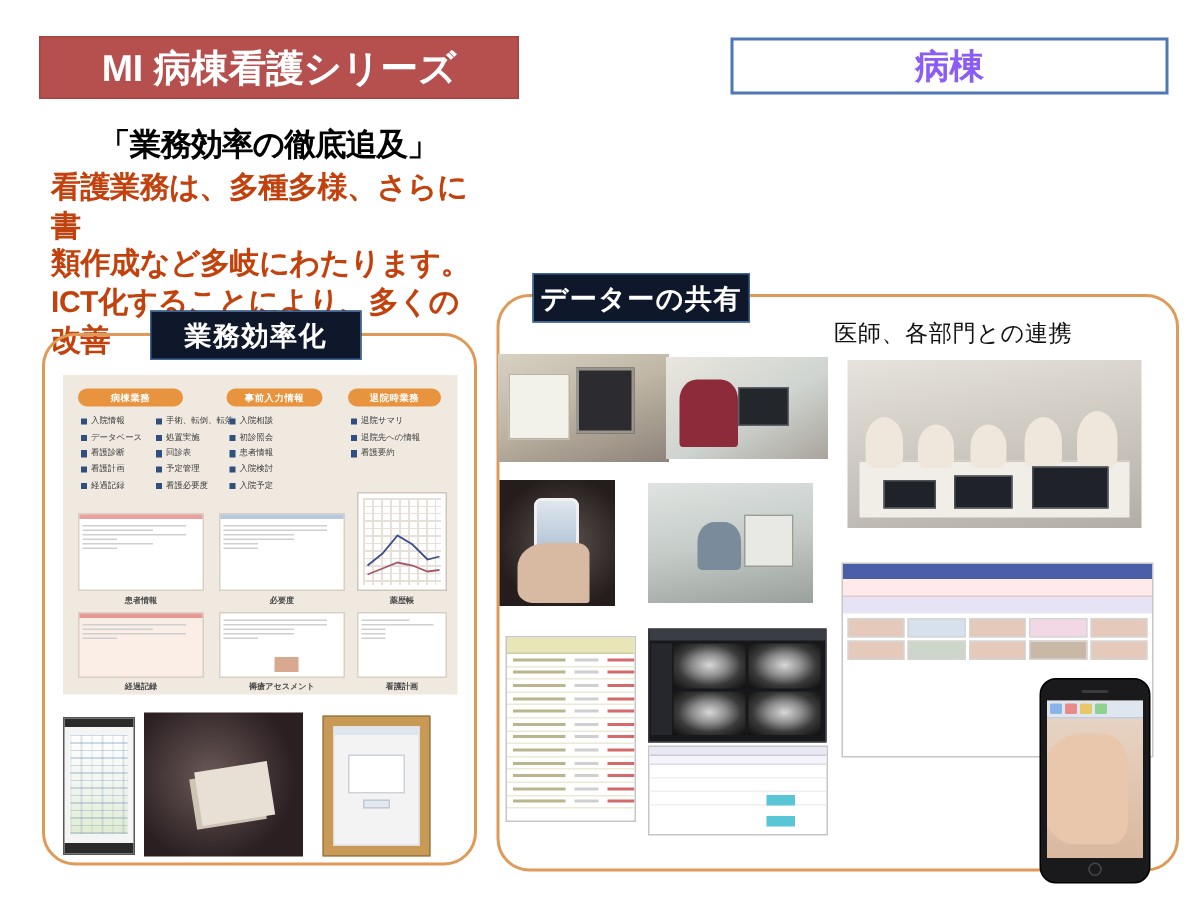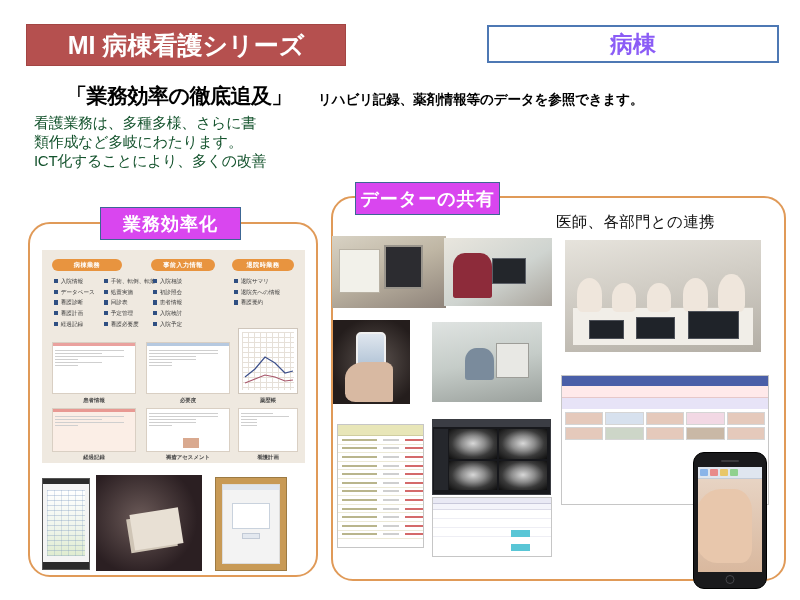--- a/index.html
+++ b/index.html
@@ -51,24 +51,24 @@
     font-weight: bold;
     color: #000000;
     text-align: center;
     letter-spacing: -0.5px;
   }
 
   #left-desc {
     position: absolute;
     left: 34px; top: 113px;
     width: 285px;
-    font-size: 15px;
-    font-weight: normal;
+    font-size: 20px;
+    font-weight: bold;
     line-height: 1.28;
-    color: #14532d;
+    color: #c2410c;
     letter-spacing: -0.3px;
   }
   #left-desc p { margin: 0; }
 
   #right-desc {
     position: absolute;
     left: 318px; top: 90px;
     width: 478px;
     font-size: 13.6px;
     font-weight: bold;
@@ -83,21 +83,21 @@
     position: absolute;
     border: 2px solid #e09a58;
     border-radius: 22px;
     background: transparent;
   }
   #panel-left  { left: 28px;  top: 222px; width: 290px; height: 355px; }
   #panel-right { left: 331px; top: 196px; width: 455px; height: 385px; }
 
   .section-tag {
     position: absolute;
-    background: #d946ef;
+    background: #0f172a;
     border: 1px solid #3c6694;
     color: #ffffff;
     font-size: 18px;
     font-weight: bold;
     display: flex;
     align-items: center;
     justify-content: center;
     letter-spacing: 1px;
     z-index: 6;
   }
@@ -414,21 +414,20 @@
 
 <div id="subtitle-quote">「業務効率の徹底追及」</div>
 
 <div id="left-desc">
   <p>看護業務は、多種多様、さらに書</p>
   <p>類作成など多岐にわたります。</p>
   <p>ICT化することにより、多くの改善</p>
 </div>
 
 <div id="right-desc">
-  <p>リハビリ記録、薬剤情報等のデータを参照できます。</p>
 </div>
 
 <div class="panel" id="panel-left"></div>
 <div class="panel" id="panel-right"></div>
 
 <div class="section-tag" id="tag-efficiency">業務効率化</div>
 <div class="section-tag" id="tag-sharing">データーの共有</div>
 <div id="tag-collab">医師、各部門との連携</div>
 
 <div id="workflow-board">

